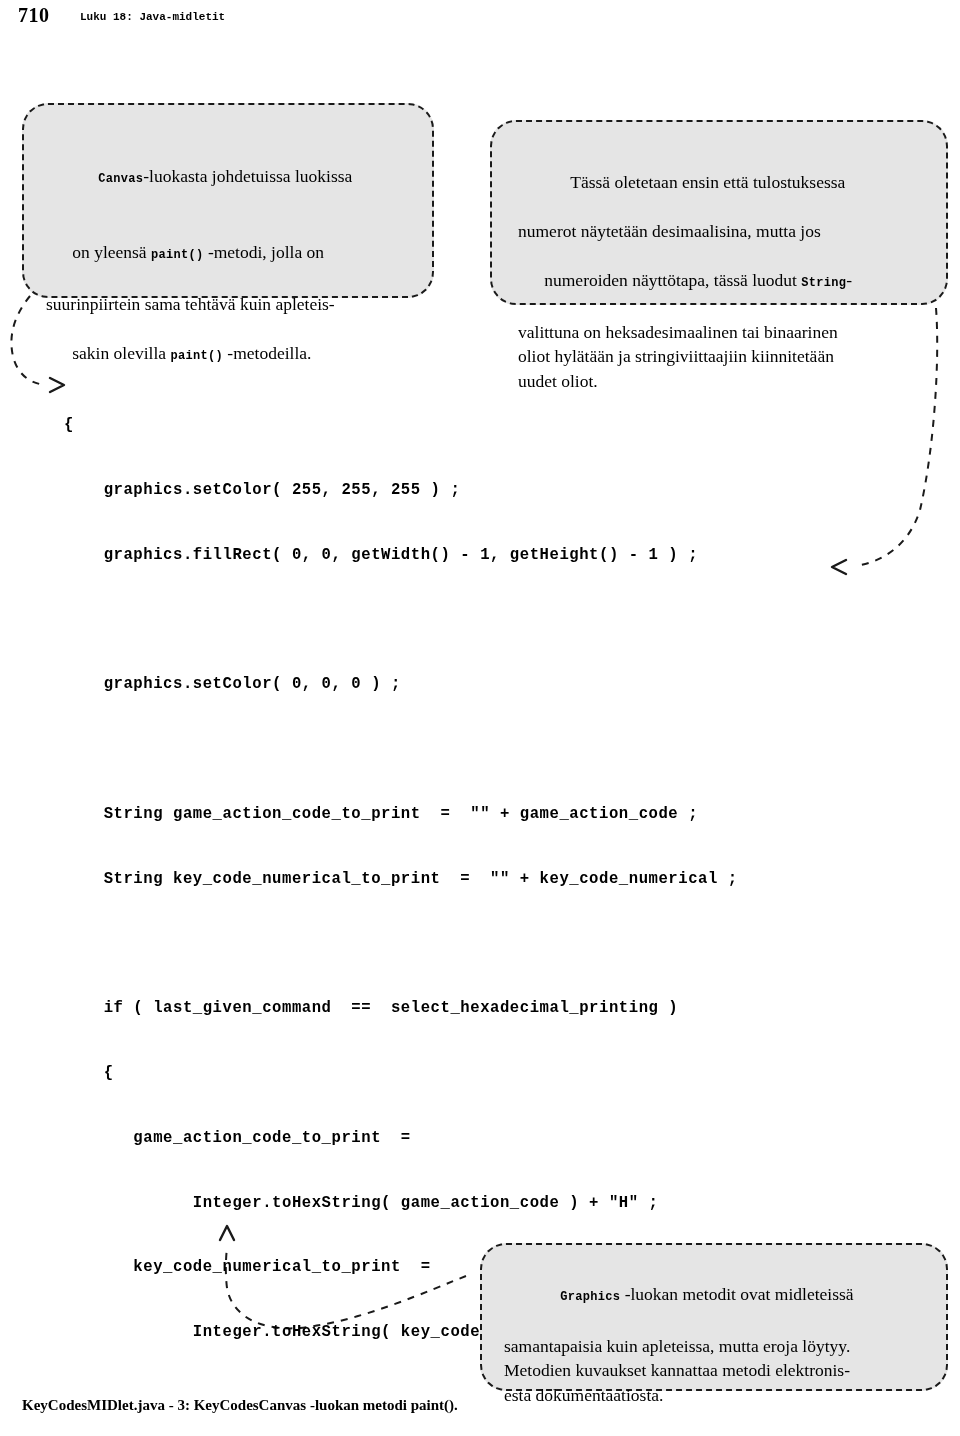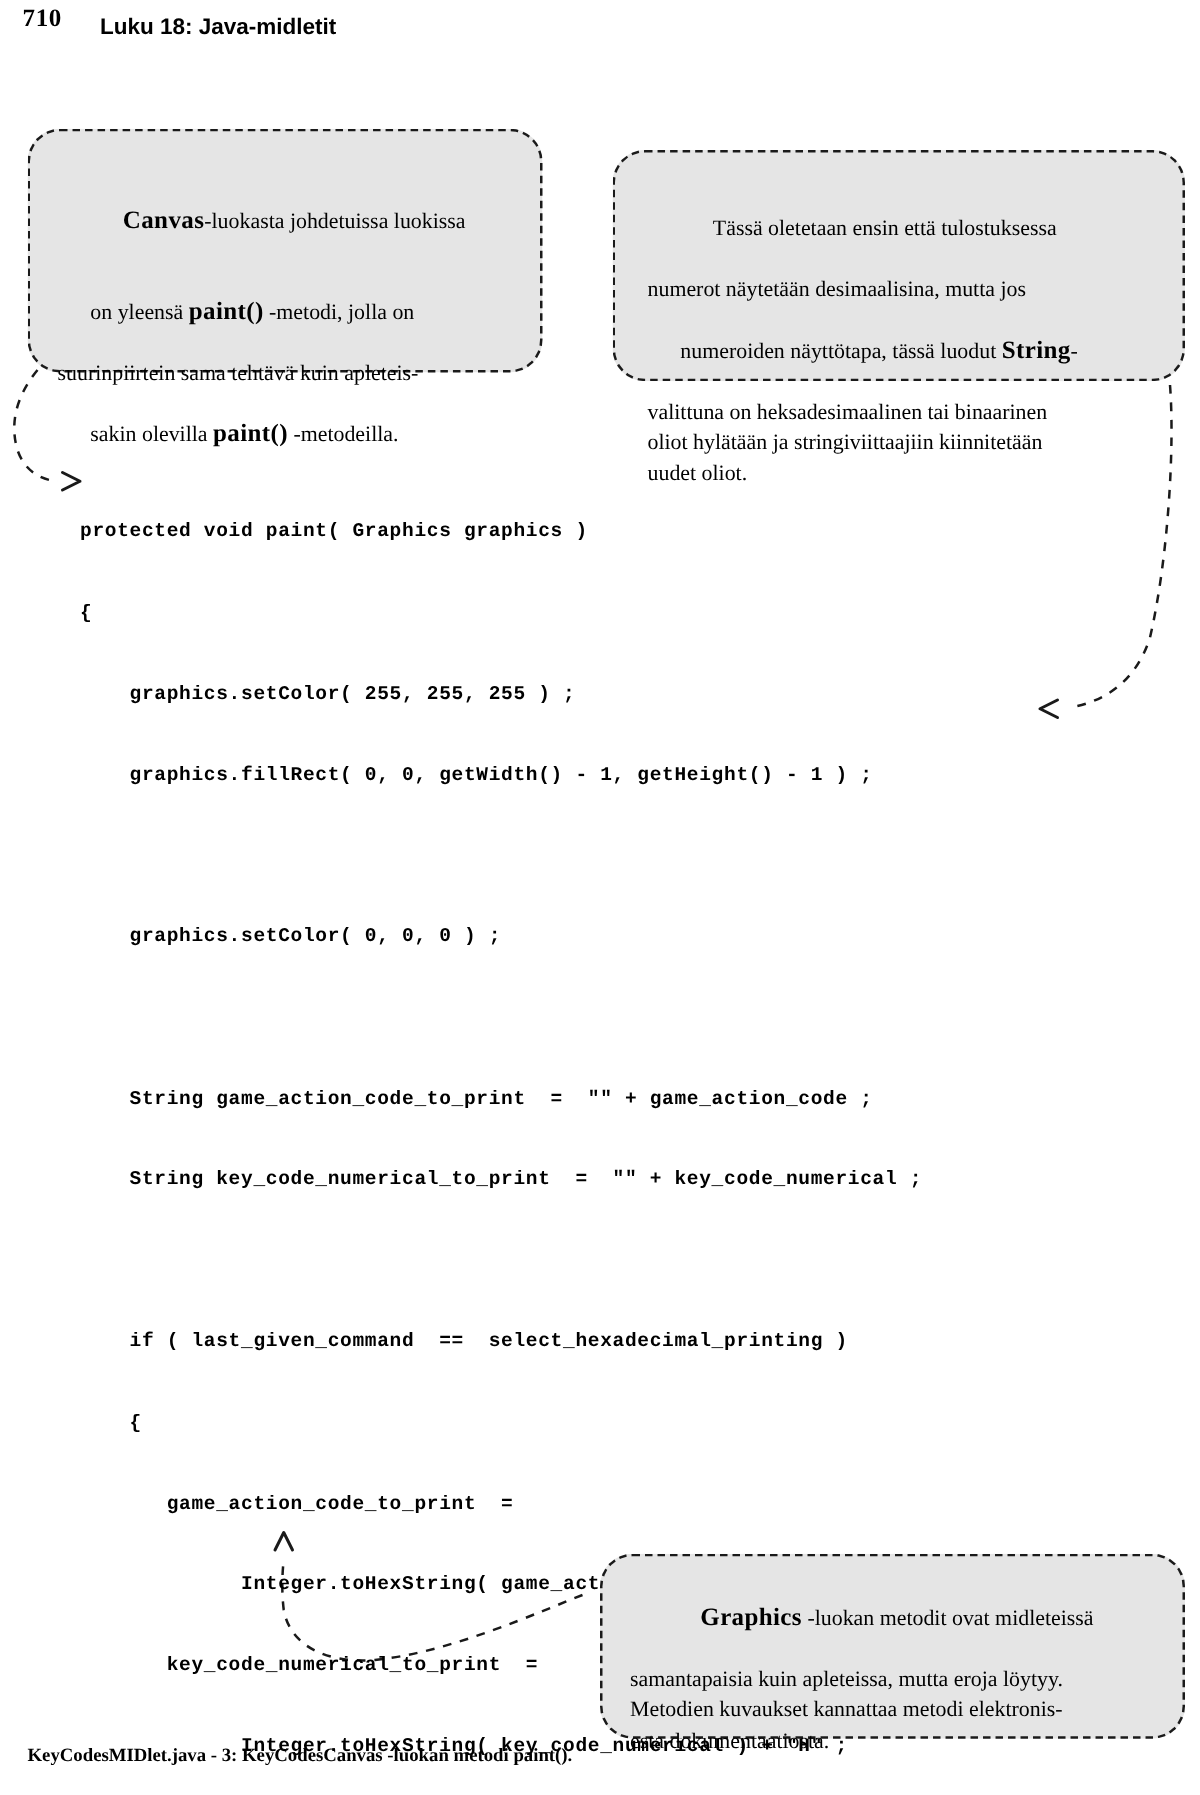--- a/index.html
+++ b/index.html
@@ -27,23 +27,23 @@
     position: absolute;
     left: 18px; top: 4px;
     font-family: "Liberation Serif", serif;
     font-weight: bold;
     font-size: 20px;
     letter-spacing: 0.5px;
   }
   .header-title {
     position: absolute;
     left: 80px; top: 11px;
-    font-family: Liberation Sans, sans-serif;
-    font-weight: bold;
-    font-size: 18px;
+    font-family: Liberation Mono, monospace;
+    font-weight: bold;
+    font-size: 11px;
   }
 
   
   #connectors {
     position: absolute;
     left: 0; top: 0;
     width: 960px; height: 1436px;
     pointer-events: none;
   }
 
@@ -57,23 +57,23 @@
     font-family: "Liberation Serif", serif;
     font-size: 17.5px;
     line-height: 24.5px;
     color: #000;
   }
   .callout .ctext {
     display: block;
     white-space: pre-wrap;
   }
   .mono-in {
-    font-family: Liberation Serif, serif;
-    font-weight: bold;
-    font-size: 20px;
+    font-family: Liberation Mono, monospace;
+    font-weight: bold;
+    font-size: 12px;
     letter-spacing: 0.3px;
   }
 
   #callout-canvas {
     left: 22px; top: 103px;
     width: 412px; height: 195px;
     padding: 34px 16px 0 22px;
   }
   #callout-string {
     left: 490px; top: 120px;
@@ -156,21 +156,20 @@
     <span class="ctext">numerot näytetään desimaalisina, mutta jos</span>
     <span class="ctext">
       <span>numeroiden näyttötapa, tässä luodut </span><span class="mono-in">String</span><span>-</span>
     </span>
     <span class="ctext">valittuna on heksadesimaalinen tai binaarinen</span>
     <span class="ctext">oliot hylätään ja stringiviittaajiin kiinnitetään</span>
     <span class="ctext">uudet oliot.</span>
   </div>
 
   <div id="code-block">
-    <span class="cl">protected void paint( Graphics graphics )</span>
     <span class="cl">{</span>
     <span class="cl">    graphics.setColor( 255, 255, 255 ) ;</span>
     <span class="cl">    graphics.fillRect( 0, 0, getWidth() - 1, getHeight() - 1 ) ;</span>
     <span class="cl"></span>
     <span class="cl">    graphics.setColor( 0, 0, 0 ) ;</span>
     <span class="cl"></span>
     <span class="cl">    String game_action_code_to_print  =  "" + game_action_code ;</span>
     <span class="cl">    String key_code_numerical_to_print  =  "" + key_code_numerical ;</span>
     <span class="cl"></span>
     <span class="cl">    if ( last_given_command  ==  select_hexadecimal_printing )</span>

